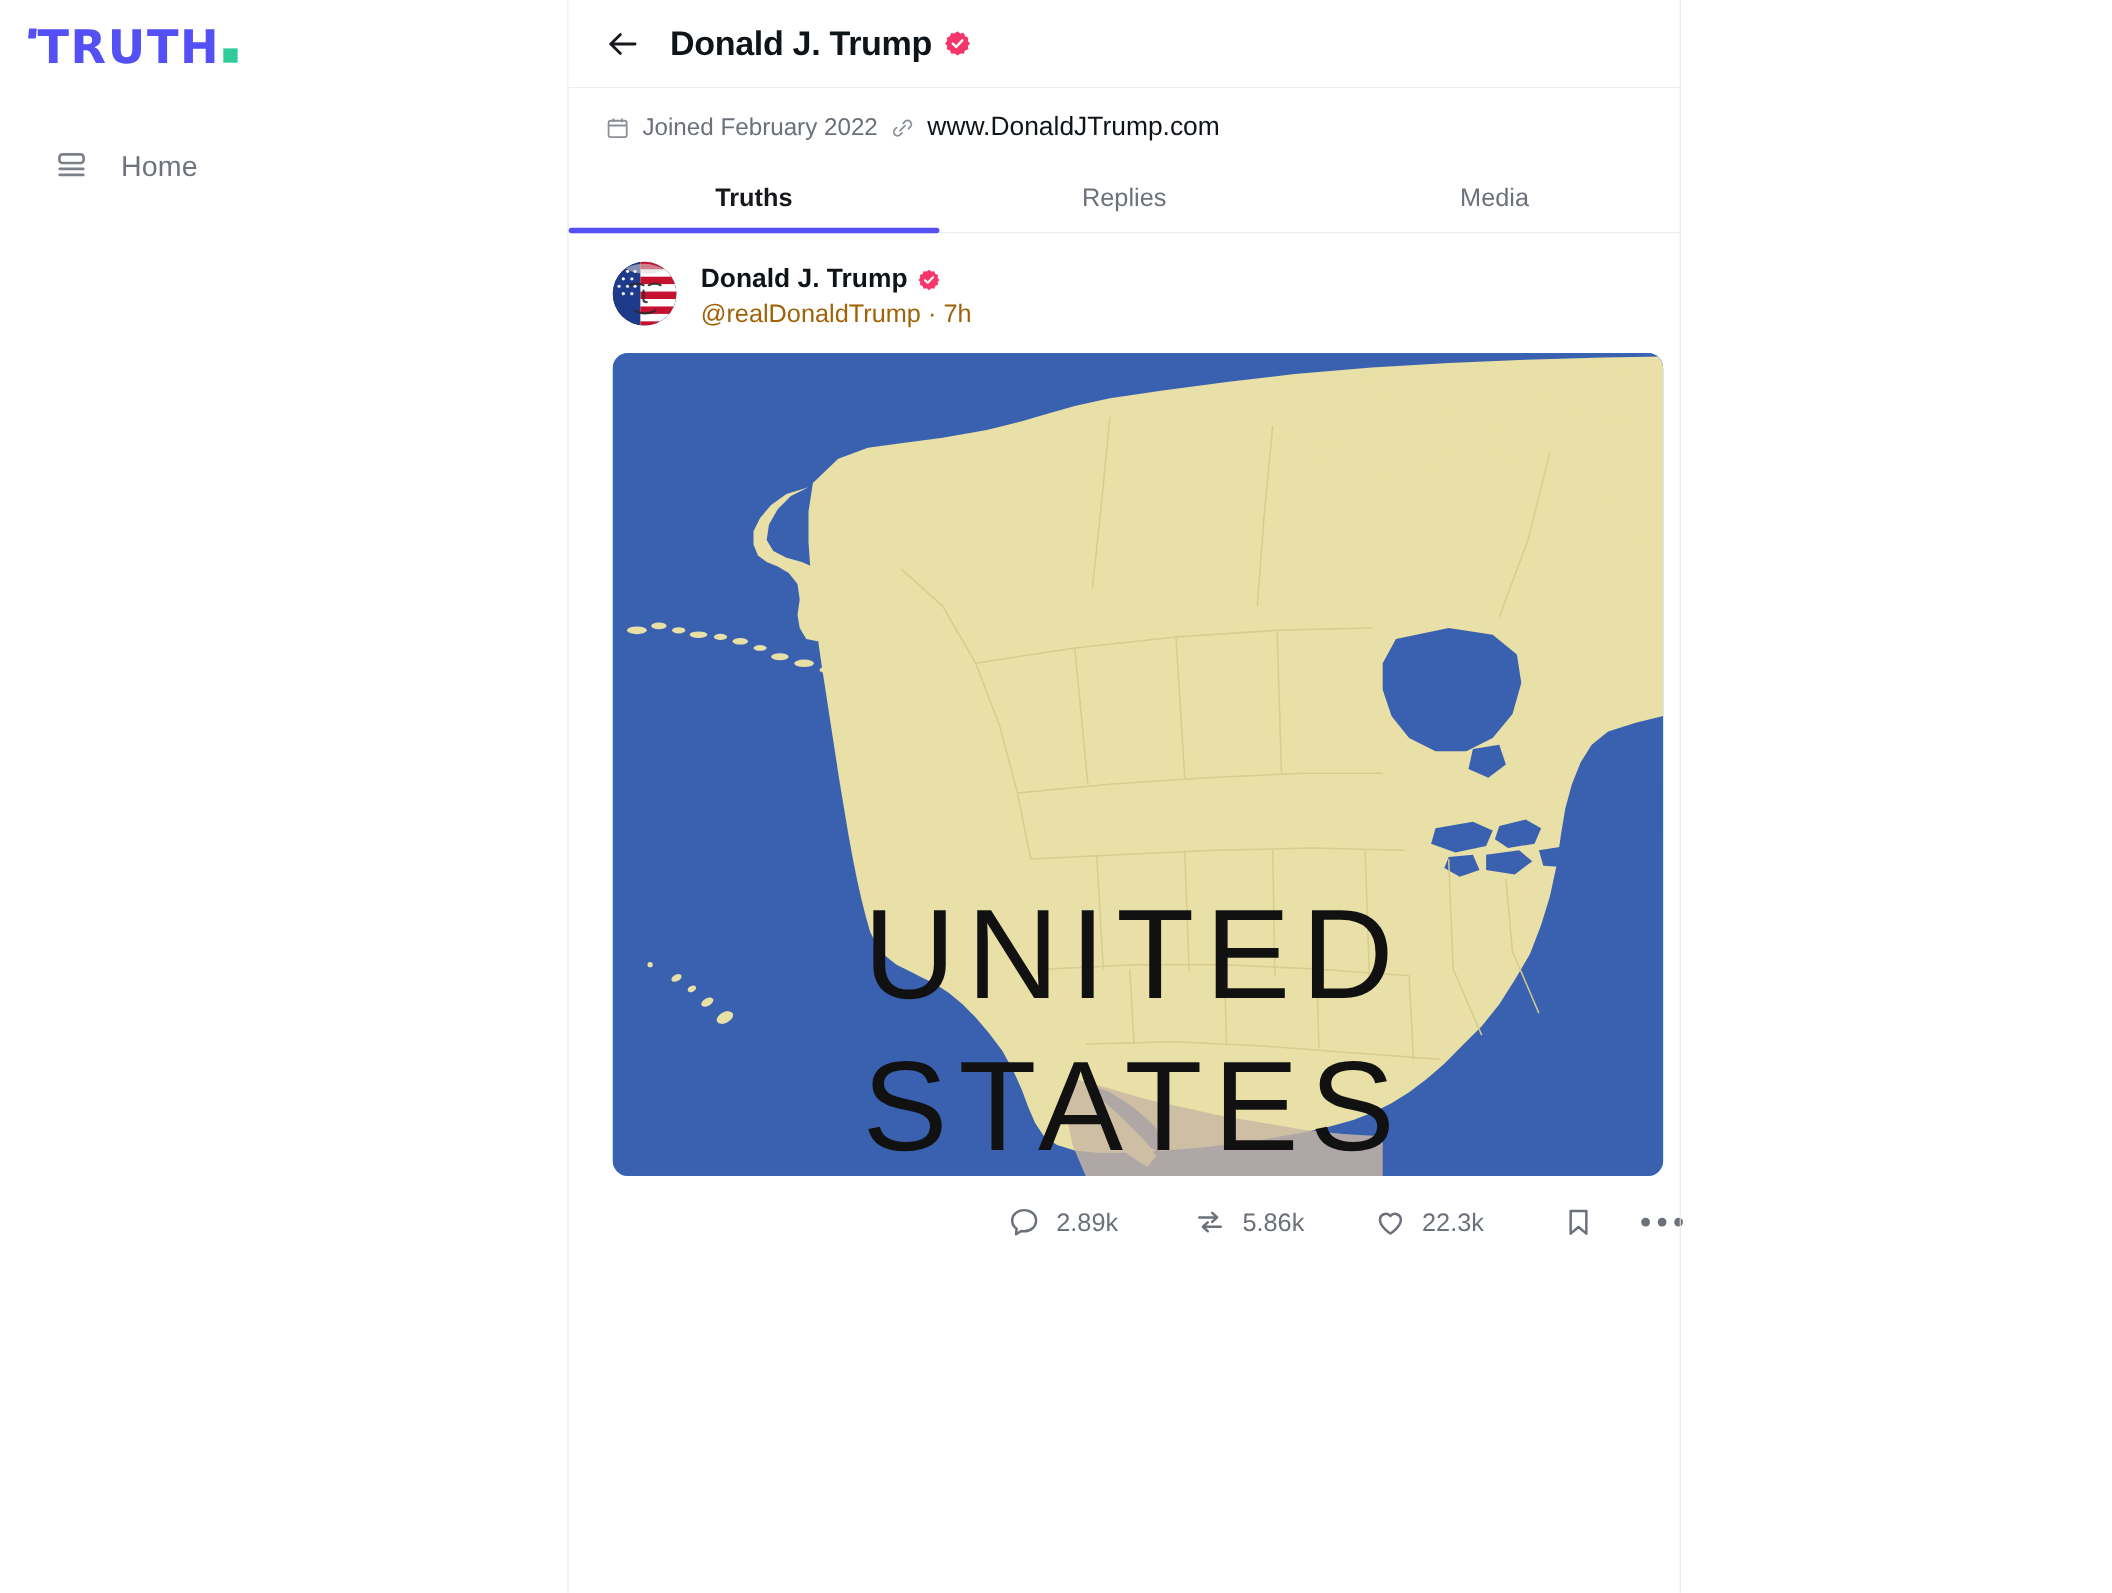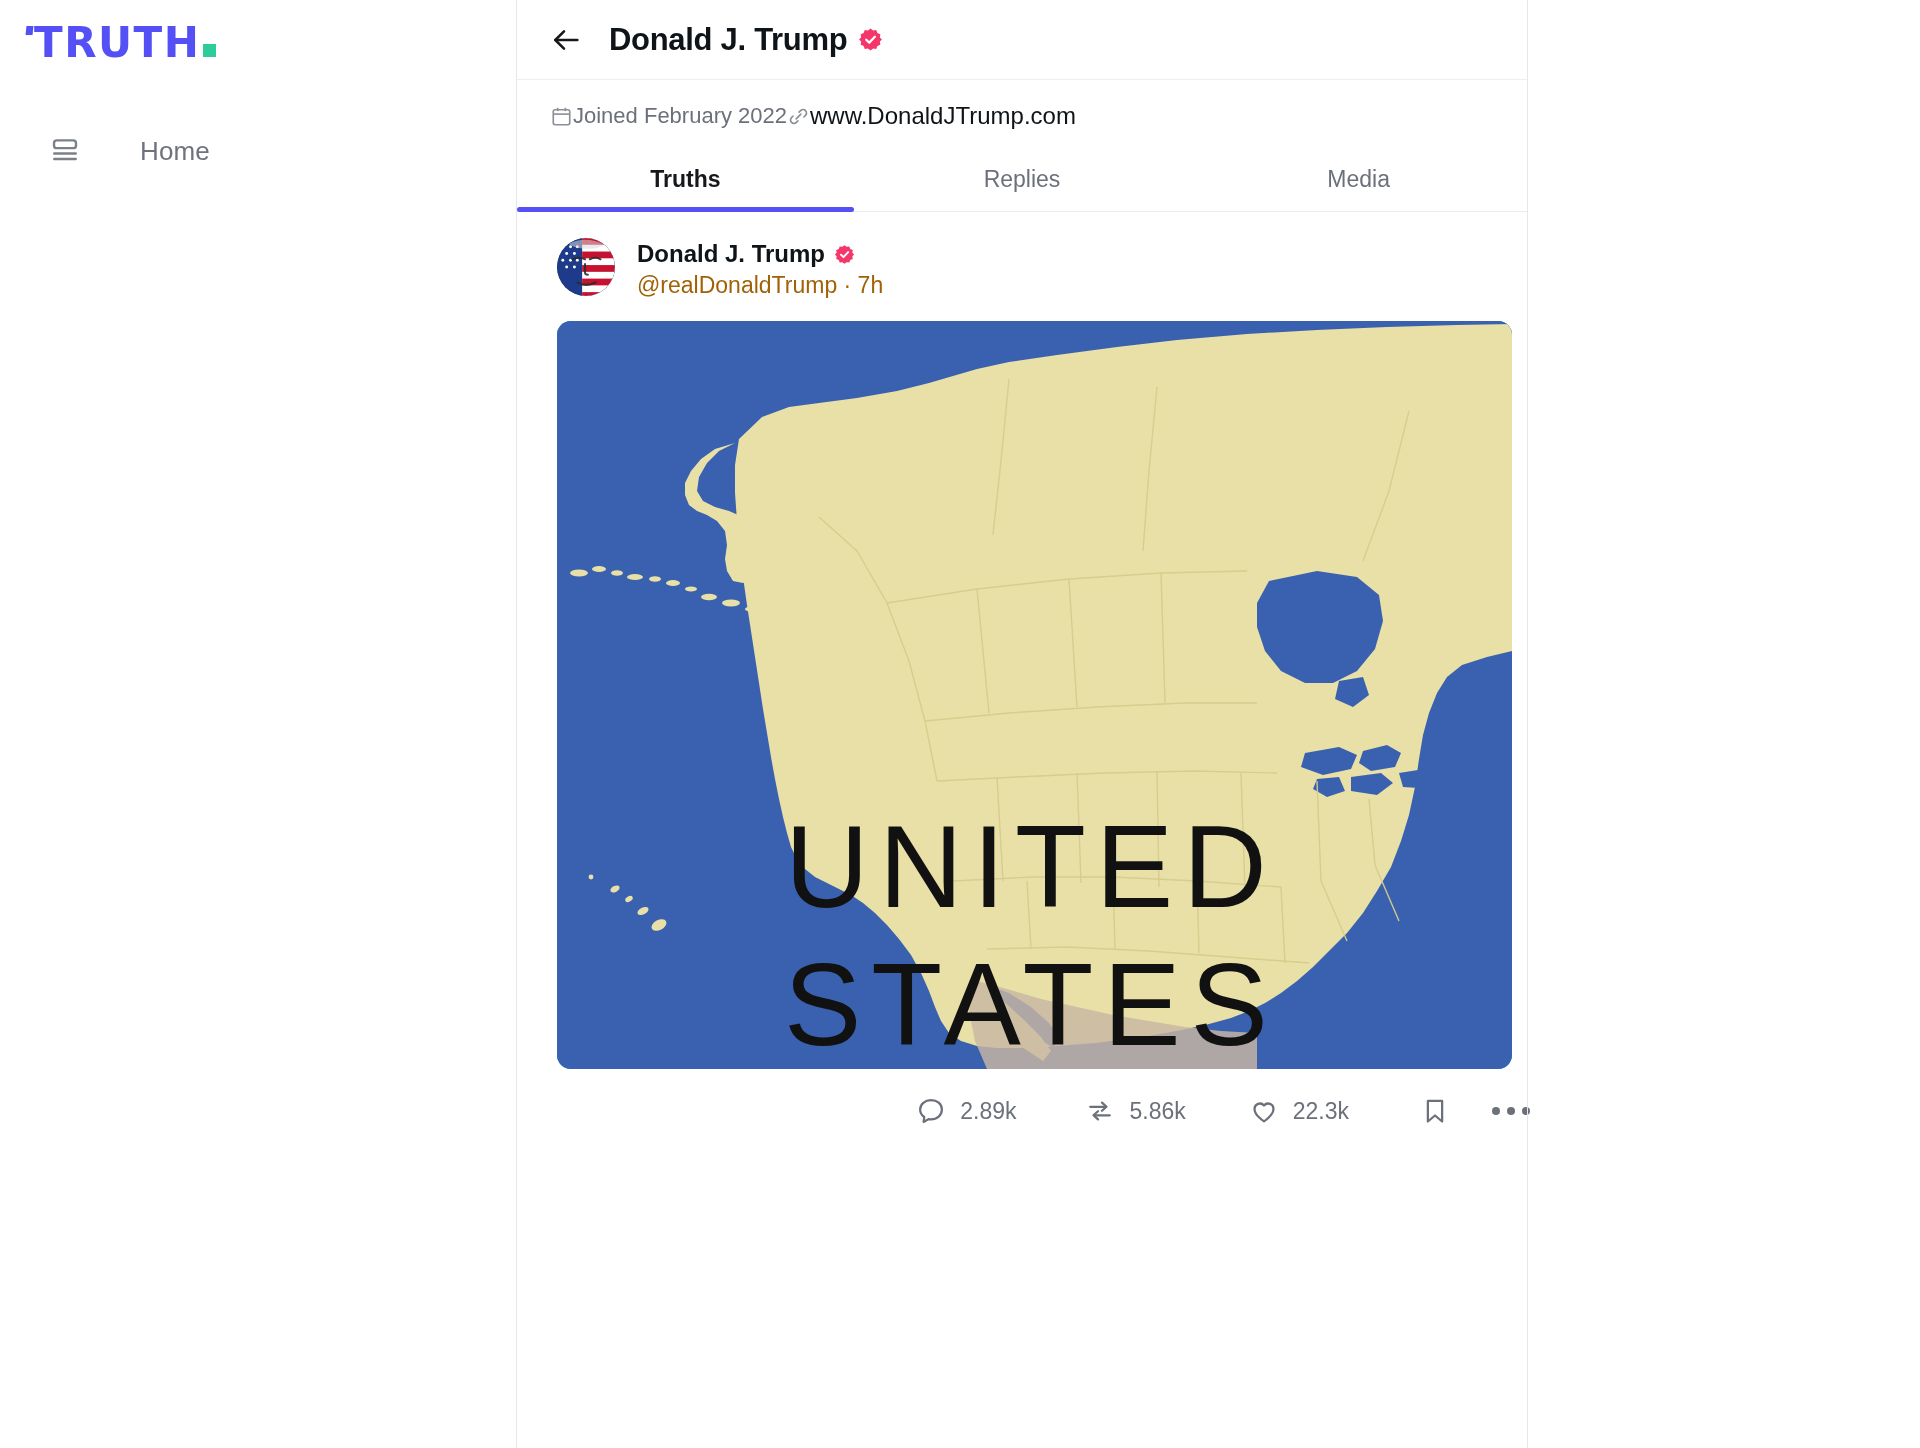--- a/index.html
+++ b/index.html
@@ -46,21 +46,20 @@
     cursor: pointer; gap: 28px;
   }
   .nav-item .ico {
     width: 34px; height: 34px;
     display: flex; align-items: center; justify-content: center;
     color: #6b7280; flex: 0 0 34px;
   }
   .nav-label {
     font-size: 26px; color: #6f737d; font-weight: 400;
     letter-spacing: 0.1px;
-    margin-left: 30px;
   }
 
   
   .main {
     width: 1403px; flex: 1 1 auto;
     background: #ffffff;
     display: flex; flex-direction: column;
     position: relative;
   }
   .profile-header {
@@ -81,21 +80,21 @@
     font-size: 31px; font-weight: 700; color: #0f1419;
     letter-spacing: -0.3px;
   }
   .verified {
     width: 25px; height: 25px; flex: 0 0 25px;
     display: inline-flex; align-items: center; justify-content: center;
   }
 
   .meta-row {
     display: flex; align-items: center;
-    gap: 0; padding: 22px 0 20px 33px;
+    gap: 11px; padding: 22px 0 20px 33px;
     width: 1010px;
   }
   .meta-ico { width: 23px; height: 23px; color: #8b8f98; flex: 0 0 23px; }
   .meta-text { font-size: 22px; color: #6b707a; }
   .meta-link { font-size: 24px; color: #0f1419; }
 
   .tabs {
     display: flex; width: 1010px;
     border-bottom: 1px solid #e9ebee;
     align-items: flex-end;

